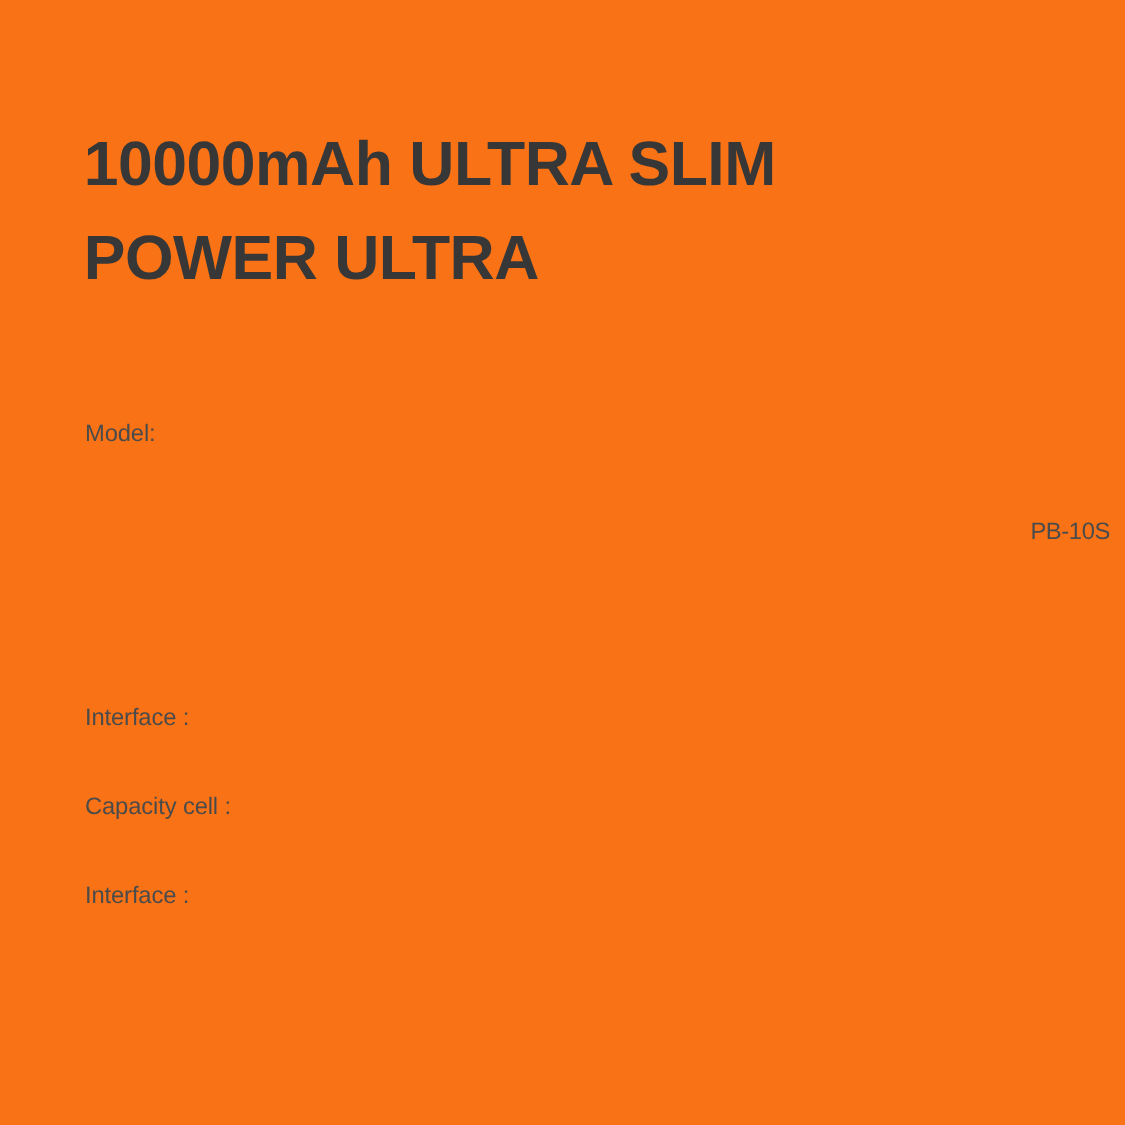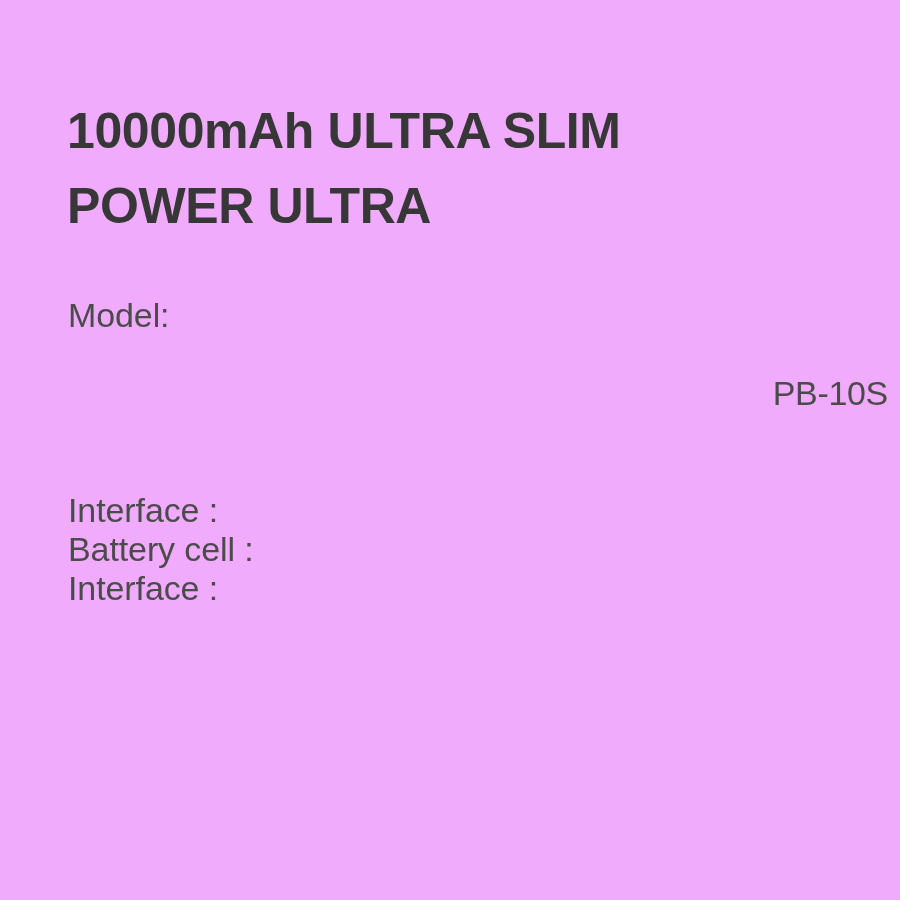--- a/index.html
+++ b/index.html
@@ -14,21 +14,21 @@
     -webkit-font-smoothing: antialiased;
     overflow: hidden;
     position: relative;
   }
 
   .sheet {
     position: absolute;
     left: 0; top: 0;
     width: 900px;
     height: 900px;
-    background: #f0abfc;
+    background: #f97316;
   }
 
   
   .title-block {
     position: absolute;
     left: 67px;
     top: 94px;
     width: 790px;
   }
   .title-line {
@@ -50,24 +50,25 @@
   }
   .spec-row {
     display: flex;
     align-items: flex-start;
     width: 100%;
   }
   .spec-label,
   .spec-values {
     font-family: "Liberation Sans", sans-serif;
     font-weight: 400;
-    font-size: 34px;
+    font-size: 19px;
     line-height: 39px;
     color: #4b4b4b;
     white-space: pre;
+    margin-top: 32px;
   }
   .spec-label {
     width: 369px;
     flex: 0 0 369px;
     letter-spacing: -0.1px;
   }
   .spec-values {
     flex: 1 1 auto;
     letter-spacing: -0.3px;
   }
@@ -94,21 +95,21 @@
       <div class="spec-values">
         <span class="spec-value-line">PB-10S</span>
       </div>
     </div>
 
     <div class="spec-row">
       <div class="spec-label">Interface :</div>
     </div>
 
     <div class="spec-row">
-      <div class="spec-label">Battery cell :</div>
+      <div class="spec-label">Capacity cell :</div>
     </div>
 
     <div class="spec-row">
       <div class="spec-label">Interface :</div>
       <div class="spec-values">
         
         
       </div>
     </div>
 

